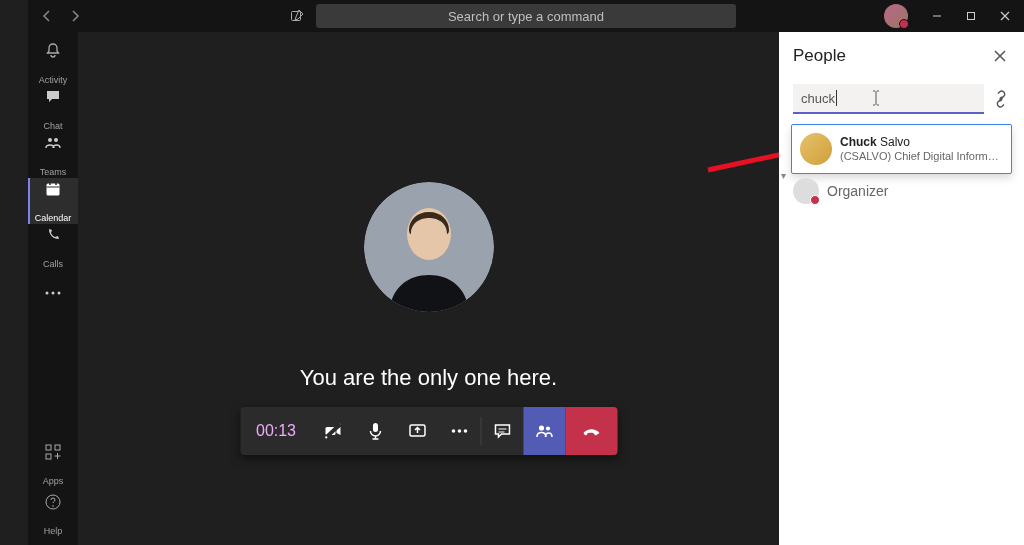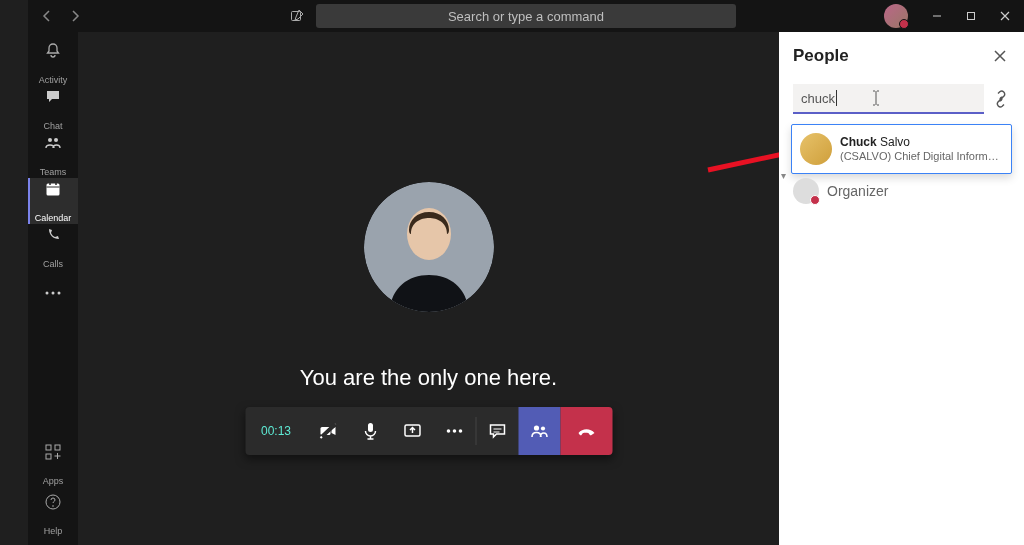--- a/index.html
+++ b/index.html
@@ -24,29 +24,29 @@
   .rail-icon { width:20px; height:20px; display:flex; align-items:center; justify-content:center; }
   .rail-spacer { flex:1; }
   .rail-bottom { padding-bottom:8px; display:flex; flex-direction:column; align-items:center; gap:4px;}
   
   .main { flex:1; background:#1f1f1f; position:relative; display:flex; flex-direction:column; align-items:center; justify-content:flex-start;gap:35px; }
   .participant-avatar { width:130px; height:130px; border-radius:50%; background: radial-gradient(circle at 50% 35%, #e8cbb3 0%, #e8cbb3 22%, #14161a 23%, #14161a 100%); background-color:#9aa3ad; margin-top:150px; overflow:hidden; display:flex; align-items:flex-end; justify-content:center;}
   .participant-avatar svg { width:100%; height:100%; }
   .only-one { color:#fff; font-size:22px; font-weight:400; margin-top:18px; }
   
   .callbar { position:absolute; bottom:90px; left:50%; transform:translateX(-50%); height:48px; background:#2b2b2b; border-radius:4px; display:flex; align-items:center; box-shadow:0 4px 10px rgba(0,0,0,.5); }
-  .cb-time { padding:0 16px; color:#5eead4; font-size:12px; }
+  .cb-time { padding:0 16px; color:#f0abfc; font-size:16px; }
   .cb-btn { width:42px; height:48px; display:flex; align-items:center; justify-content:center; color:#fff; }
   .cb-divider { width:1px; height:28px; background:#444; }
   .cb-btn.people-active { background:#525cb5; }
   .cb-btn.hangup { background:#c4314b; width:52px; border-top-right-radius:4px; border-bottom-right-radius:4px; }
   
   .panel { width:245px; background:#fff; display:flex; flex-direction:column; padding:14px 14px 0 14px; color:#222; position:relative; }
   .panel-head { display:flex; align-items:center; justify-content:space-between; margin-bottom:18px;}
-  .panel-title { font-size:17px; font-weight:700; }
+  .panel-title { font-size:17px; font-weight:400; }
   .panel-close { color:#555; width:20px; height:20px; display:flex; align-items:center; justify-content:center; }
   .search-row { display:flex; align-items:center; gap:8px; }
   .search-box { flex:1; height:30px; background:#f3f2f1; border-bottom:2px solid #5b5fc7; display:flex; align-items:center; padding:0 8px; font-size:13px; color:#555; position:relative;}
   .caret { display:inline-block; width:1px; height:16px; background:#333; margin-left:1px; animation: blink 1s step-end infinite; }
   @keyframes blink { 50% { opacity:0; } }
   .text-cursor-icon { margin-left:34px; color:#555;}
   .link-icon { color:#555; }
   .suggestion { margin-top:6px; background:#fff; border:1px solid #3b82f6; border-radius:2px; box-shadow:0 4px 8px rgba(0,0,0,.15); padding:8px; display:flex; gap:8px; align-items:center; position:absolute; top:86px; left:12px; right:12px; }
   .sugg-avatar { width:32px; height:32px; border-radius:50%; background:linear-gradient(135deg,#e7c26a,#cf9f3b); flex-shrink:0;}
   .sugg-text { font-size:12px; line-height:1.25; overflow:hidden; }

